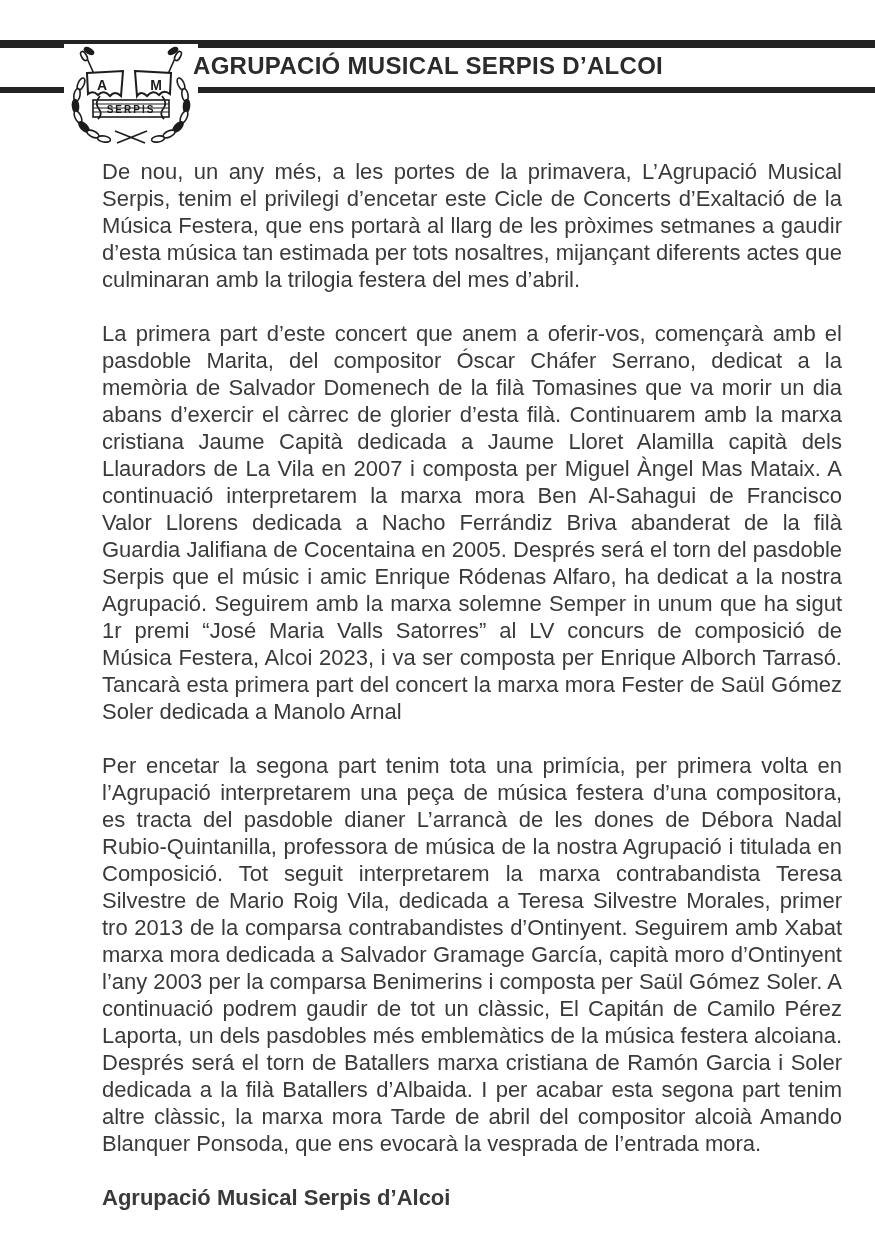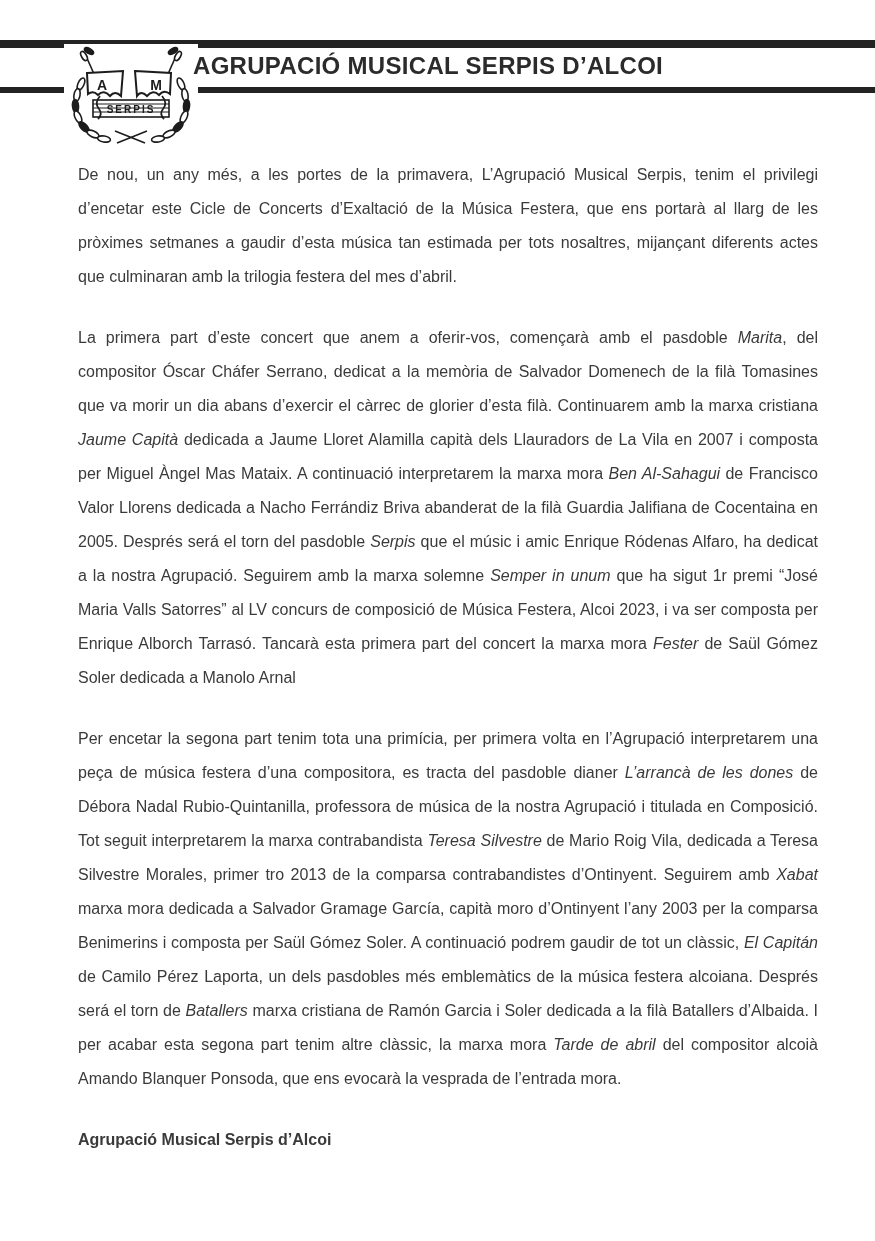--- a/index.html
+++ b/index.html
@@ -28,25 +28,25 @@
     position:absolute;left:64px;top:44px;width:134px;height:106px;
     background:var(--background);z-index:2;
     display:flex;align-items:flex-start;justify-content:center;
   }
   .doc-title{
     position:absolute;left:193px;top:52px;
     font-size:24px;font-weight:700;letter-spacing:.3px;
     color:var(--title);white-space:nowrap;z-index:3;
   }
   .body-text{
-    position:absolute;left:78px;top:158px;width:740px;
-    font-size:16px;line-height:34px;color:var(--body-text);
+    position:absolute;left:102px;top:158px;width:740px;
+    font-size:22px;line-height:27px;color:var(--body-text);
   }
   .body-text p{margin:0 0 27px 0;text-align:justify;}
-  .it{font-style:italic;}
+  .it{}
   .signature{font-weight:700;text-align:left;}
   svg text{font-family:"Liberation Sans",sans-serif;}
 </style>
 </head>
 <body>
 
 <div class="page">
 
   <div class="top-bar"></div>
   <div class="title-rule"></div>

